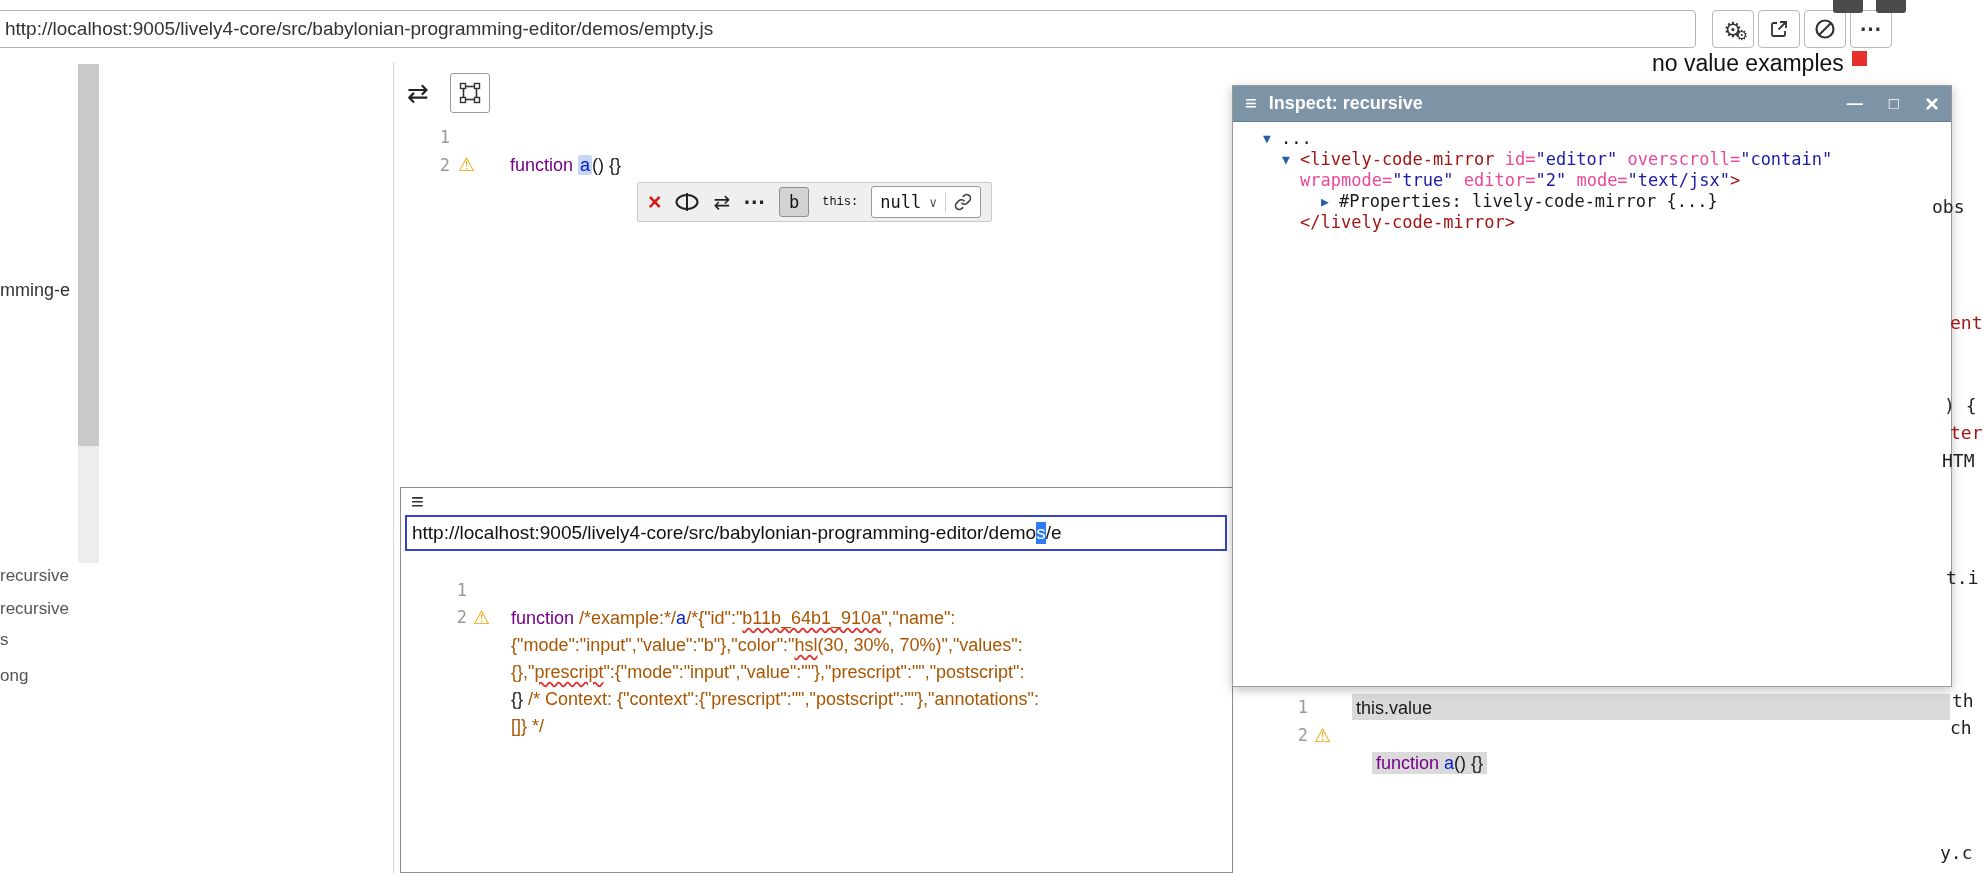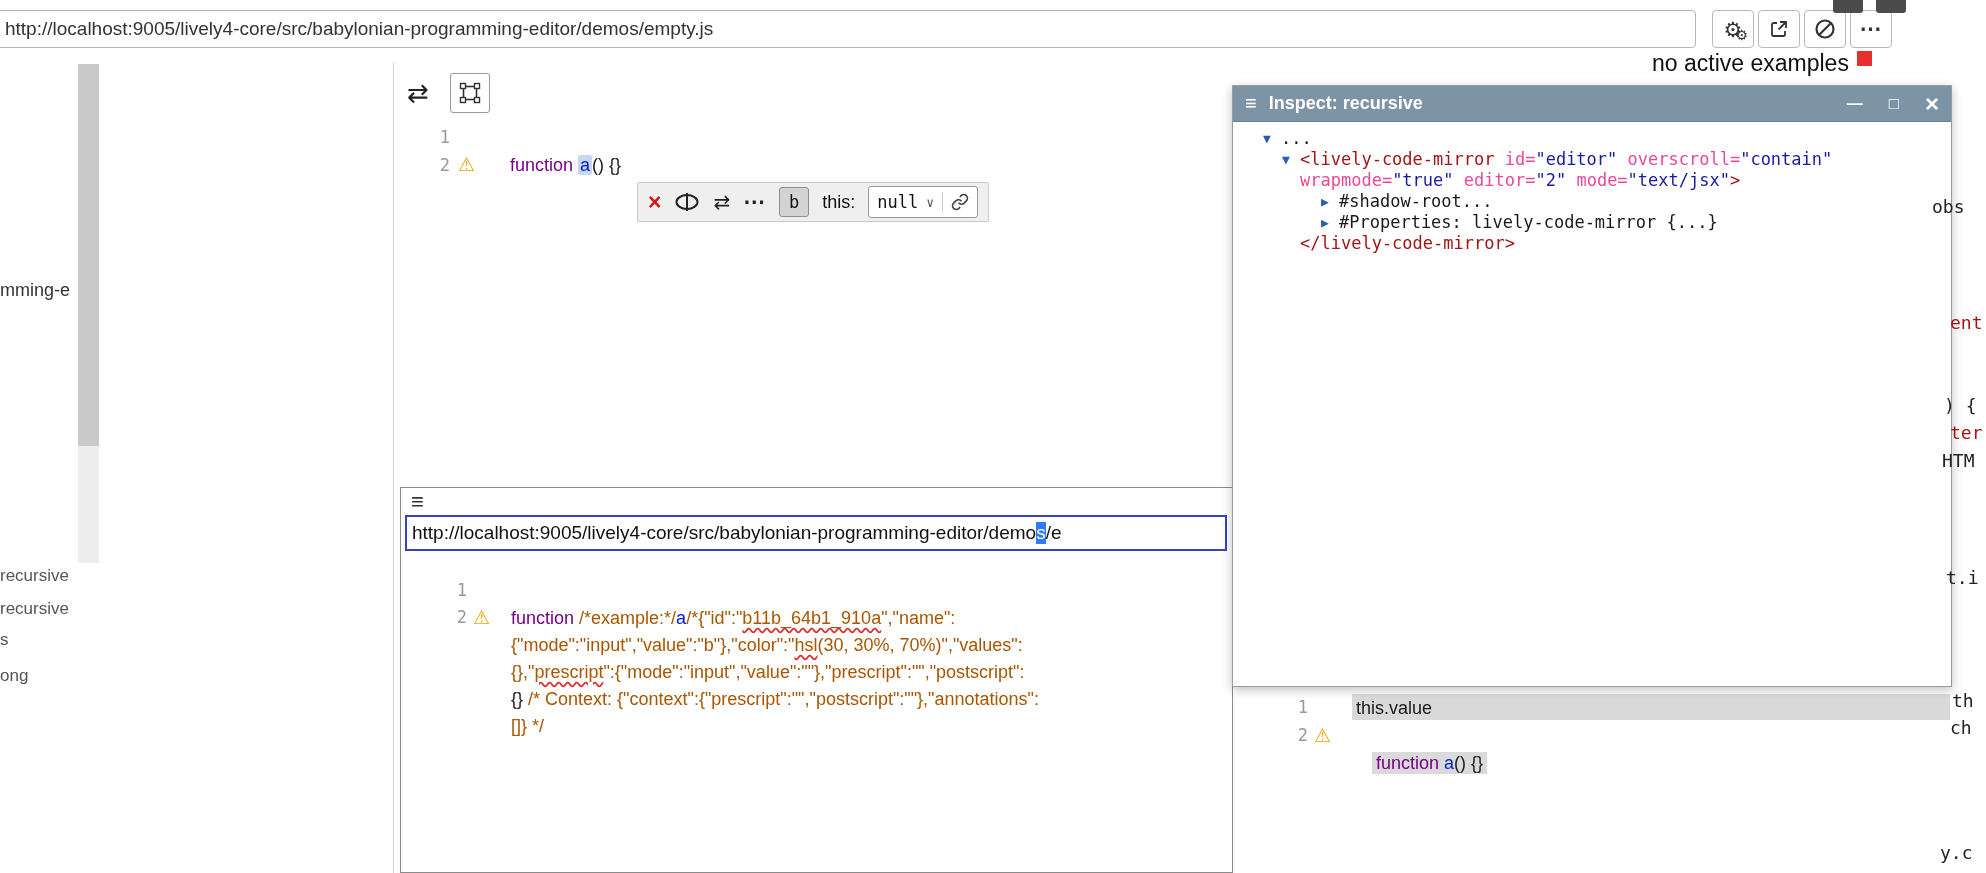--- a/index.html
+++ b/index.html
@@ -37,21 +37,21 @@
   .code{font-family:Liberation Sans, sans-serif;font-size:18px;line-height:27px;white-space:pre}
 
   
   .widget{left:637px;top:182px;height:40px;display:flex;align-items:center;gap:13px;background:#efefef;
         border:1px solid #c9c9c9;border-radius:2px;padding:0 10px}
   .w-close{color:#d61a1a;font-size:23px;font-weight:bold;line-height:1;background:none;border:none}
   .w-icon{color:#222;font-size:20px;line-height:1;background:none;border:none;display:flex;align-items:center}
   .w-dots{font-size:22px;font-weight:bold;letter-spacing:1px;color:#222;background:none;border:none}
   .bbtn{width:30px;height:30px;background:#d3d3d3;border:1px solid #8f8f8f;border-radius:3px;
         font-family:"DejaVu Sans Mono",monospace;font-size:17px;color:#111;display:flex;align-items:center;justify-content:center}
-  .wthis{font-family:Liberation Sans, sans-serif;font-size:18px;color:#111}
+  .wthis{font-family:Liberation Mono, monospace;font-size:12px;color:#111}
   .dropdown{display:flex;align-items:center;height:32px;border:1px solid #999;border-radius:3px;background:#fff;
         padding:0 8px;gap:8px;font-family:"DejaVu Sans Mono",monospace;font-size:17px;color:#111}
   .chev{color:#555;font-size:13px}
   .vdiv{width:1px;height:20px;background:#ccc}
 
   
   .win2{left:400px;top:487px;width:833px;height:386px;border:1px solid #8c8c8c;background:#fff;overflow:hidden}
   .w2burger{left:10px;top:1px;font-size:22px;color:#333;background:none;border:none}
   .urlinput{left:4px;top:27px;width:822px;height:36px;border:2px solid #3543c0;background:#fff;display:flex;
         align-items:center;padding:0 5px;font-size:19px;color:#111;white-space:nowrap;overflow:hidden}
@@ -122,21 +122,21 @@
 </button>
 
 <button class="chromebtn abs" style="left:1850px">
   <span class="dots">⋯</span>
 </button>
 
 <div class="winsq abs" style="left:1833px"></div>
 <div class="winsq abs" style="left:1876px"></div>
 
 <div class="status abs">
-  <span>no active examples</span>
+  <span>no value examples</span>
   <span class="badge"></span>
 </div>
 
 <span class="lclip abs" style="left:0;top:280px;color:#333;font-size:18px">mming-e</span>
 <div class="scroll-track abs"></div>
 <div class="scroll-thumb abs"></div>
 <span class="lclip abs" style="left:0;top:566px">recursive</span>
 <span class="lclip abs" style="left:0;top:599px">recursive</span>
 <span class="lclip abs" style="left:0;top:630px">s</span>
 <span class="lclip abs" style="left:0;top:666px">ong</span>
@@ -231,21 +231,20 @@
     <div class="tb-controls">
       <button class="tb-min"><span>—</span></button>
       <button class="tb-max"><span>□</span></button>
       <button class="tb-x"><span>×</span></button>
     </div>
   </div>
   <div class="treewrap">
     <div class="tree-row" style="padding-left:30px"><span class="tree-arrow">▼</span><span><span class="tk-p">...</span></span></div>
     <div class="tree-row" style="padding-left:49px"><span class="tree-arrow">▼</span><span><span class="tk-tag">&lt;lively-code-mirror </span><span class="tk-attr">id=</span><span class="tk-val">"editor"</span><span class="tk-p"> </span><span class="tk-attr">overscroll=</span><span class="tk-val">"contain"</span></span></div>
     <div class="tree-row" style="padding-left:67px"><span><span class="tk-attr">wrapmode=</span><span class="tk-val">"true"</span><span class="tk-p"> </span><span class="tk-attr">editor=</span><span class="tk-val">"2"</span><span class="tk-p"> </span><span class="tk-attr">mode=</span><span class="tk-val">"text/jsx"</span><span class="tk-tag">&gt;</span></span></div>
-    <div class="tree-row" style="padding-left:88px"><span class="tree-arrow">▶</span><span><span class="tk-p">#shadow-root...</span></span></div>
     <div class="tree-row" style="padding-left:88px"><span class="tree-arrow">▶</span><span><span class="tk-p">#Properties: lively-code-mirror {...}</span></span></div>
     <div class="tree-row" style="padding-left:67px"><span><span class="tk-tag">&lt;/lively-code-mirror&gt;</span></span></div>
   </div>
 </div>
 
 <span class="rclip clip-dark abs" style="left:1932px;top:196px">obs</span>
 <span class="rclip clip-red abs" style="left:1950px;top:312px">ent</span>
 <span class="rclip clip-dark abs" style="left:1944px;top:395px">) {</span>
 <span class="rclip clip-red abs" style="left:1950px;top:422px">ter</span>
 <span class="rclip clip-dark abs" style="left:1942px;top:450px">HTM</span>

